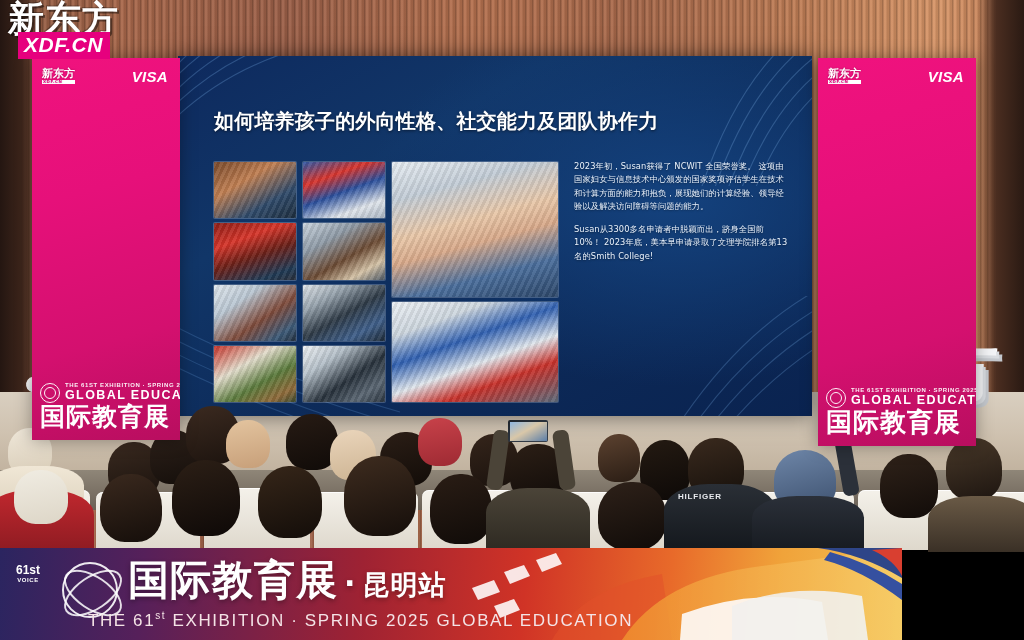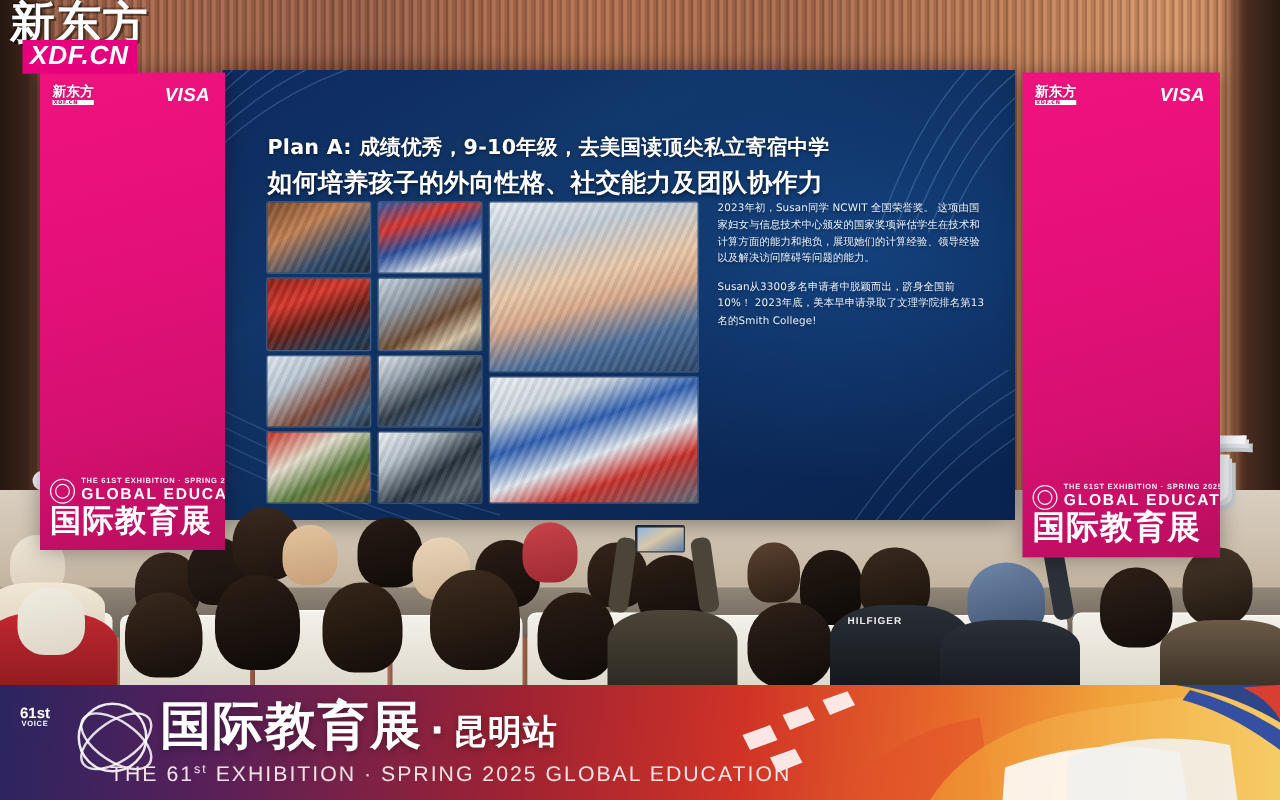--- a/index.html
+++ b/index.html
@@ -219,21 +219,21 @@
   .shoulder { position:absolute; border-radius:40% 40% 0 0; }
   .phone { position:absolute; border-radius:2px;
            background:linear-gradient(160deg,#1d232b 0%,#39424e 100%);
            border:1px solid #6c7holder; }
   .phone-screen { position:absolute; inset:1.5px;
            background:linear-gradient(150deg,#8fb6e0 0%,#d9c7a8 45%,#5b7ea8 100%); }
   .arm-up { position:absolute; border-radius:6px; }
 
   
   .footer {
-    position:absolute; left:0; bottom:0; width:1024px; height:92px; z-index:50;
+    position:absolute; left:0; bottom:0; width:902px; height:92px; z-index:50;
     background:linear-gradient(95deg,#2b2560 0%,#56205a 16%,#9e2233 40%,#d03326 58%,
                #e86a2a 74%,#f0a33a 86%,#f3bf55 100%);
     overflow:hidden;
   }
   .ft-art { position:absolute; right:0; top:0; width:470px; height:92px; opacity:.95; }
   .fl-logo {
     position:absolute; left:62px; top:14px; width:56px; height:56px;
     border-radius:50%; border:2px solid rgba(255,255,255,.9);
   }
   .fl-logo::before, .fl-logo::after {
@@ -352,21 +352,20 @@
     <svg class="swirl swirl-br" viewBox="0 0 230 170">
       <g fill="none" stroke="#7fb6ef" stroke-width="1.1" opacity=".5">
         <path d="M240,-10 Q120,40 40,180"></path>
           <path d="M248,4 Q130,54 52,184"></path>
         <path d="M256,18 Q140,68 64,188"></path>
           <path d="M232,-24 Q110,26 28,176"></path>
       </g>
     </svg>
 
     <div class="slide-title">
-      <span>Plan A: 成绩优秀，9-10年级，去美国读顶尖私立寄宿中学</span>
       <span class="slide-subtitle">如何培养孩子的外向性格、社交能力及团队协作力</span>
     </div>
 
     <div class="collage">
       <div class="col c1">
         <div class="ph p1"></div>
         <div class="ph p2"></div>
         <div class="ph p3"></div>
         <div class="ph p4"></div>
       </div>
@@ -376,21 +375,21 @@
         <div class="ph p7"></div>
         <div class="ph p8"></div>
       </div>
       <div class="col c3">
         <div class="ph p9 big"></div>
         <div class="ph p10 big2"></div>
       </div>
     </div>
 
     <div class="slide-text">
-      <p>2023年初，Susan同学 NCWIT 全国荣誉奖。 这项由国家妇女与信息技术中心颁发的国家奖项评估学生在技术和计算方面的能力和抱负，展现她们的计算经验、领导经验以及解决访问障碍等问题的能力。</p>
+      <p>2023年初，Susan获得了 NCWIT 全国荣誉奖。 这项由国家妇女与信息技术中心颁发的国家奖项评估学生在技术和计算方面的能力和抱负，展现她们的计算经验、领导经验以及解决访问障碍等问题的能力。</p>
       <p>Susan从3300多名申请者中脱颖而出，跻身全国前10%！
 2023年底，美本早申请录取了文理学院排名第13名的Smith College!</p>
     </div>
   </div>
 
   <div class="prop">
     <div class="prop-red"></div>
     <div class="prop-ch a">新</div>
     <div class="prop-ch b">方</div>
   </div>

